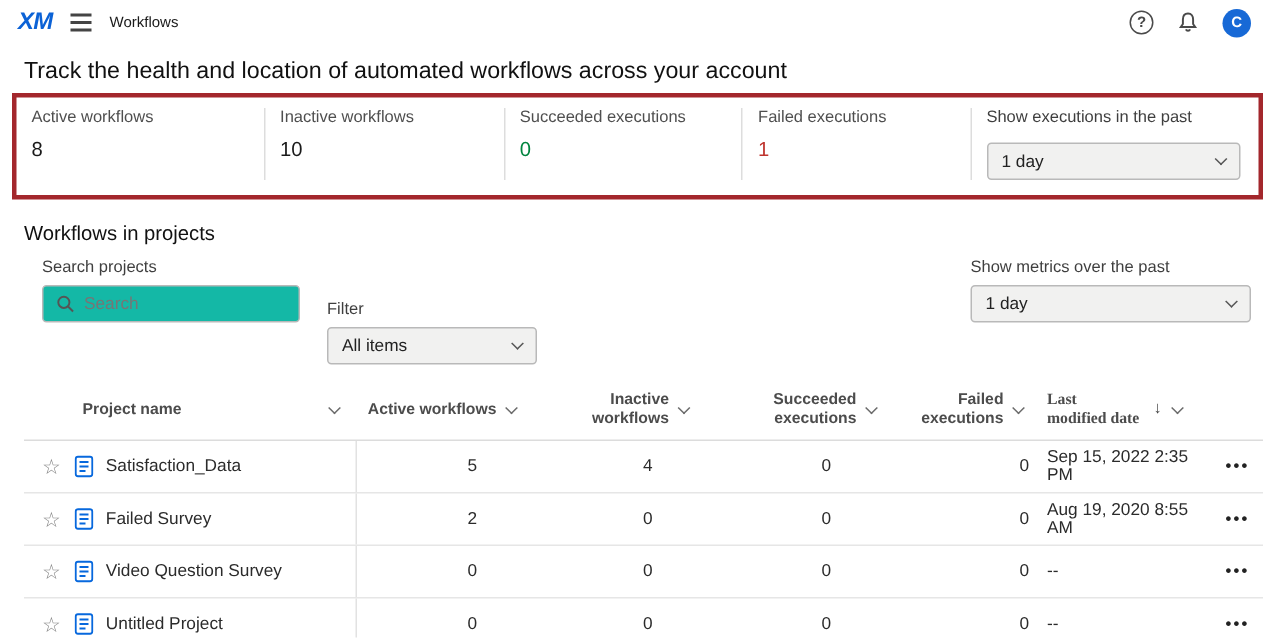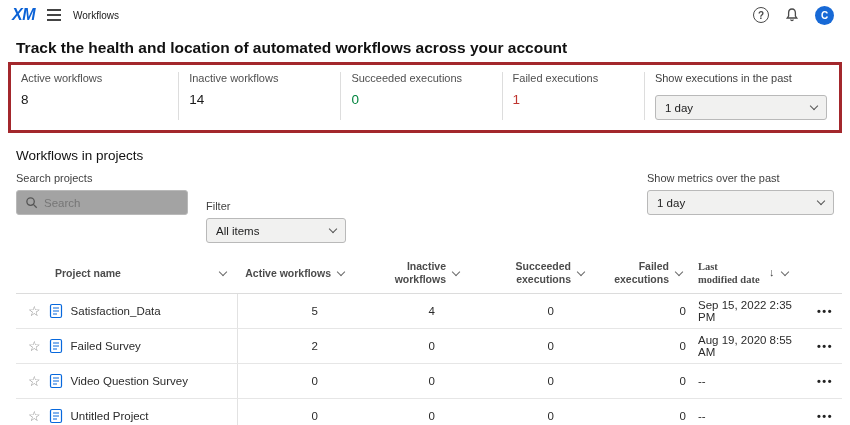--- a/index.html
+++ b/index.html
@@ -18,41 +18,41 @@
   .hamburger { width:14px; height:12px; border-top:2px solid #444; border-bottom:2px solid #444; position:relative; cursor:pointer; }
   .hamburger::before { content:""; position:absolute; top:3px; left:0; right:0; height:2px; background:#444; }
   .topbar-title { font-size:10px; color:#1a1a1a; }
   .topbar-right { margin-left:auto; display:flex; align-items:center; gap:15px; }
   .help-icon { width:16px; height:16px; border:1.5px solid #4a4a4a; border-radius:50%;
     display:flex; align-items:center; justify-content:center; font-size:10px; font-weight:700; color:#4a4a4a; }
   .avatar { width:19px; height:19px; border-radius:50%; background:#1769d6; color:#fff;
     display:flex; align-items:center; justify-content:center; font-size:10px; font-weight:700; }
 
   
-  .page-heading { padding:9px 16px 5px; font-size:15.5px; font-weight:700; color:#111; }
+  .page-heading { padding:9px 16px 5px; font-size:15.5px; font-weight:400; color:#111; }
 
   
   .stats-box { margin:0 8px; border:3px solid #a3272c; display:flex; align-items:stretch; padding:7px 0 10px; }
   .stat { padding-left:10px; }
   .stat + .stat { border-left:1px solid #ddd; }
   .stat-1 { width:168px; } .stat-2 { width:163px; } .stat-3 { width:162px; } .stat-4 { width:143px; }
   .stat-label { font-size:11px; color:#4f4f4f; }
   .stat-value { font-size:13.5px; margin-top:8px; color:#1a1a1a; }
   .val-green { color:#00843e; }
   .val-red { color:#bf352f; }
   .stat-period { margin-left:auto; width:196px; padding-right:12px; border-left:none; }
   .stat-period .group-label { margin-bottom:5px; }
 
   
   .section-heading { margin:15px 16px 0; font-size:13.5px; font-weight:500; color:#111; }
   .controls { display:flex; align-items:flex-start; padding:9px 16px 12px; }
-  .group { display:flex; flex-direction:column; gap:6px; }
+  .group { display:flex; flex-direction:column; gap:6px;margin-left:12px; }
   .group-label { font-size:11px; color:#3f3f3f; }
   .searchbox { display:flex; align-items:center; gap:6px; width:172px; height:25px;
-    border:1px solid #b9b9b9; border-radius:3px; background:#a3a3a3; padding:0 8px; }
+    border:1px solid #b9b9b9; border-radius:3px; background:#14b8a6; padding:0 8px; }
   .searchbox input { border:none; outline:none; font-size:11.5px; width:100%;
     font-family:"Liberation Sans", sans-serif; color:#333; background:transparent; }
   .searchbox input::placeholder { color:#767676; }
   .filter-group { margin-left:18px;margin-top:28px; }
   .metrics-group { margin-left:auto; width:187px; }
   .dropdown { display:flex; justify-content:space-between; align-items:center; height:25px;
     border:1px solid #b9b9b9; border-radius:3px; background:#f1f1f0; padding:0 9px;
     font-size:11.5px; color:#222; cursor:pointer; }
   .filter-group .dropdown { width:140px; }
   .chevron { width:6px; height:6px; border-right:1.4px solid #555; border-bottom:1.4px solid #555;
@@ -108,21 +108,21 @@
 
 <div class="page-heading">Track the health and location of automated workflows across your account</div>
 
 <div class="stats-box">
   <div class="stat stat-1">
     <div class="stat-label">Active workflows</div>
     <div class="stat-value">8</div>
   </div>
   <div class="stat stat-2">
     <div class="stat-label">Inactive workflows</div>
-    <div class="stat-value">14</div>
+    <div class="stat-value">10</div>
   </div>
   <div class="stat stat-3">
     <div class="stat-label">Succeeded executions</div>
     <div class="stat-value val-green">0</div>
   </div>
   <div class="stat stat-4">
     <div class="stat-label">Failed executions</div>
     <div class="stat-value val-red">1</div>
   </div>
   <div class="stat stat-period group">

